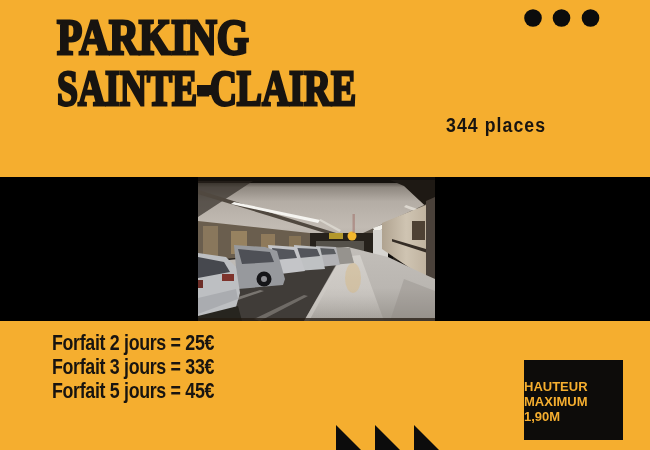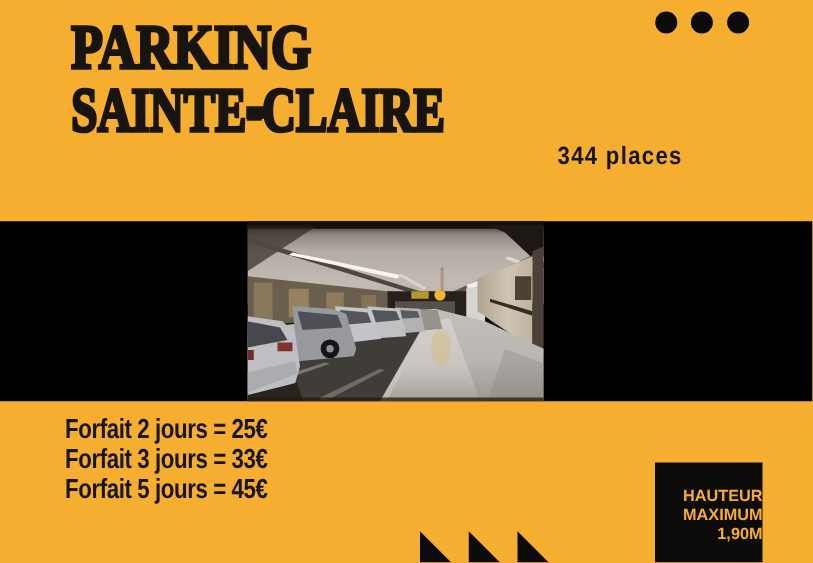--- a/index.html
+++ b/index.html
@@ -176,15 +176,15 @@
 
 <svg class="abs" style="left:336px;top:425px;" width="110" height="25" viewBox="0 0 110 25">
 
   <polygon points="0,0 26,26 0,52" fill="#0c0c0c"></polygon>
 
   <polygon points="39,0 65,26 39,52" fill="#0c0c0c"></polygon>
 
   <polygon points="78,0 104,26 78,52" fill="#0c0c0c"></polygon>
 </svg>
 
-<div class="abs" style="left:524px;top:370px;width:86px;height:80px;background:#0d0c0a;color:#F5AE2F;text-align:right;font-weight:bold;font-size:13px;line-height:15px;padding-top:19px;box-sizing:border-box;">
+<div class="abs" style="left:524px;top:360px;width:99px;height:80px;background:#0d0c0a;color:#F5AE2F;text-align:left;font-weight:bold;font-size:13px;line-height:15px;padding-top:19px;box-sizing:border-box;">
   HAUTEUR<br>MAXIMUM<br>1,90M
 </div>
 
 </body></html>

